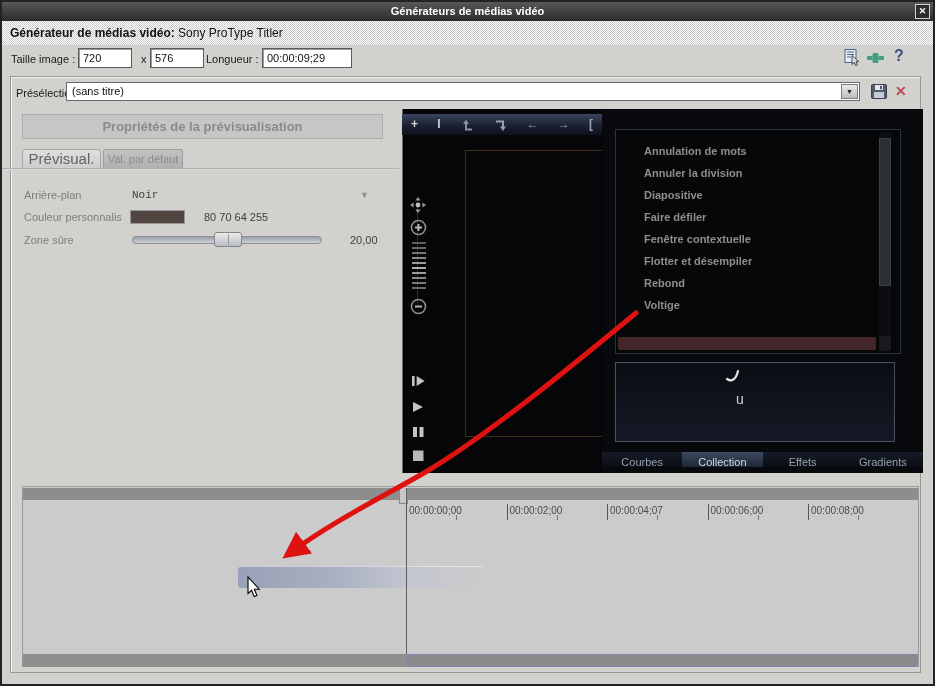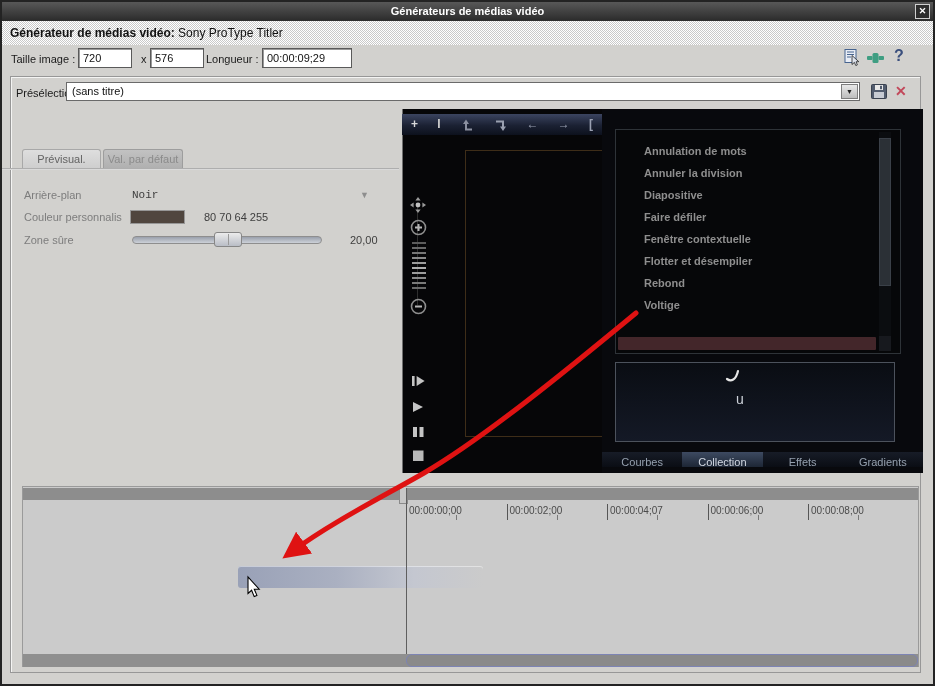--- a/index.html
+++ b/index.html
@@ -42,21 +42,21 @@
     border:1px solid #6a6a6a;font-size:11px;color:#111;line-height:17px;padding-left:5px;}
   .combobtn{right:1px;top:1px;width:17px;height:15px;background:linear-gradient(180deg,#e8e8e8,#bdbdbd);
     border:1px solid #7d7d7d;color:#222;font-size:7px;text-align:center;line-height:14px;}
 
   
   .propshdr{left:20px;top:112px;width:361px;height:25px;background:#c6c6c6;
     border:1px solid #adadad;color:#8a8a8a;font-weight:bold;font-size:13px;
     text-align:center;line-height:23px;}
   .tab1{left:20px;top:147px;width:79px;height:19px;background:linear-gradient(180deg,#dedede,#cecece);
     border:1px solid #a8a8a8;border-bottom:none;border-radius:3px 3px 0 0;
-    color:#636363;font-size:11px;text-align:center;line-height:18px;}
+    color:#636363;font-size:15px;text-align:center;line-height:18px;}
   .tab2{left:101px;top:147px;width:80px;height:19px;background:linear-gradient(180deg,#c2c2c2,#b0b0b0);
     border:1px solid #9d9d9d;border-bottom:none;border-radius:3px 3px 0 0;
     color:#8b8b8b;font-size:11px;text-align:center;line-height:18px;}
   .tabline{left:0;top:166px;width:397px;height:2px;
     background:linear-gradient(180deg,#989898,#f0f0f0);}
   .plabel{font-size:11px;color:#7d7d7d;}
   .pvalue{font-size:11px;color:#3e3e3e;}
   .swatch{left:128px;top:208px;width:55px;height:14px;border:1px solid #979797;}
   .slidertrack{left:130px;top:234px;width:190px;height:8px;border:1px solid #8e8e8e;
     border-radius:4px;background:linear-gradient(180deg,#9aa0ac,#cdd1d8);}
@@ -155,20 +155,21 @@
     <div class="abs combobtn">▼</div>
   </div>
   <svg class="abs" style="left:869px;top:82px;" width="16" height="15">
     <rect x="0.5" y="0.5" width="15" height="14" rx="1" fill="#525c6e" stroke="#39414f"></rect>
     <rect x="4" y="1" width="8" height="5" fill="#e8e8e8"></rect>
     <rect x="9" y="1.8" width="2" height="3.4" fill="#525c6e"></rect>
     <rect x="3" y="8" width="10" height="6" fill="#c7cbd3"></rect>
   </svg>
   <div class="abs redx" style="left:893px;top:81px;">✕</div>
 
+  <div class="abs propshdr">Propriétés de la prévisualisation</div>
   <div class="abs tab1">Prévisual.</div>
   <div class="abs tab2">Val. par défaut</div>
   <div class="abs tabline"></div>
 
   <div class="abs plabel" style="left:22px;top:187px;">Arrière-plan</div>
   <div class="abs pvalue" style="left:130px;top:187px;font-family:Liberation Mono, monospace;">Noir</div>
   <div class="abs tridown" style="left:358px;top:188px;">▼</div>
 
   <div class="abs plabel" style="left:22px;top:209px;">Couleur personnalis</div>
   <div class="abs swatch" style="background: rgb(80, 70, 63);"></div>

